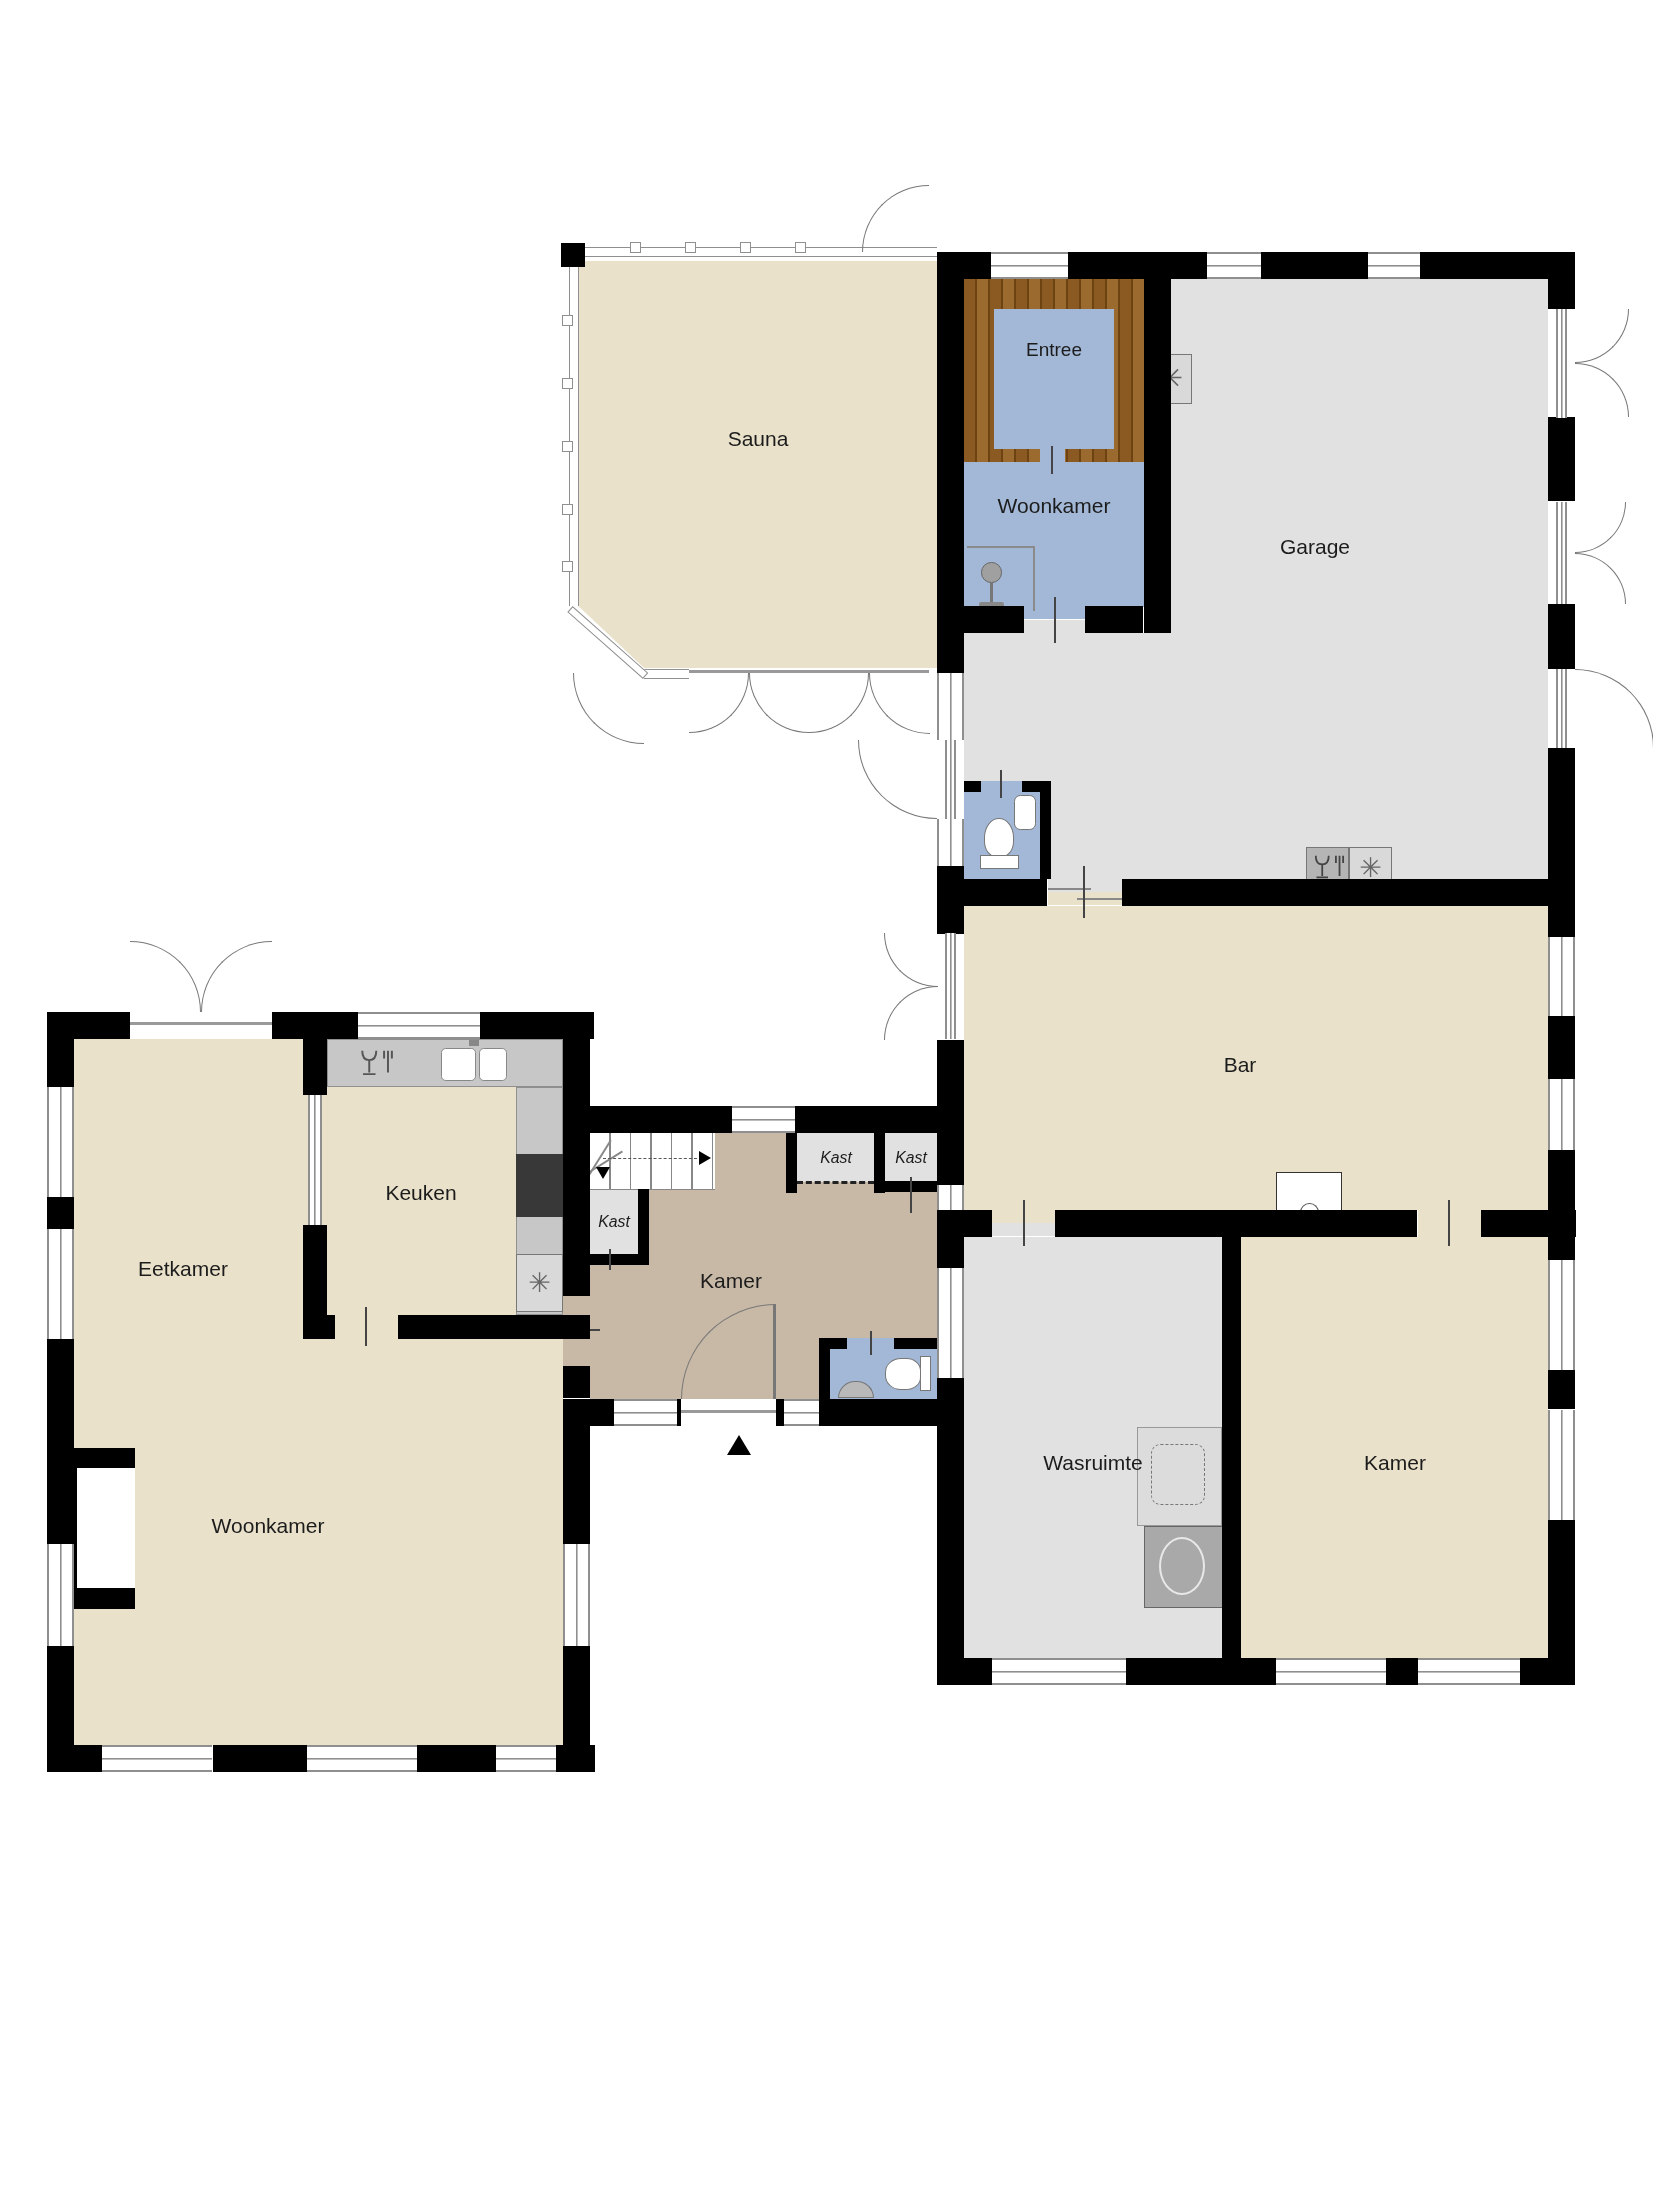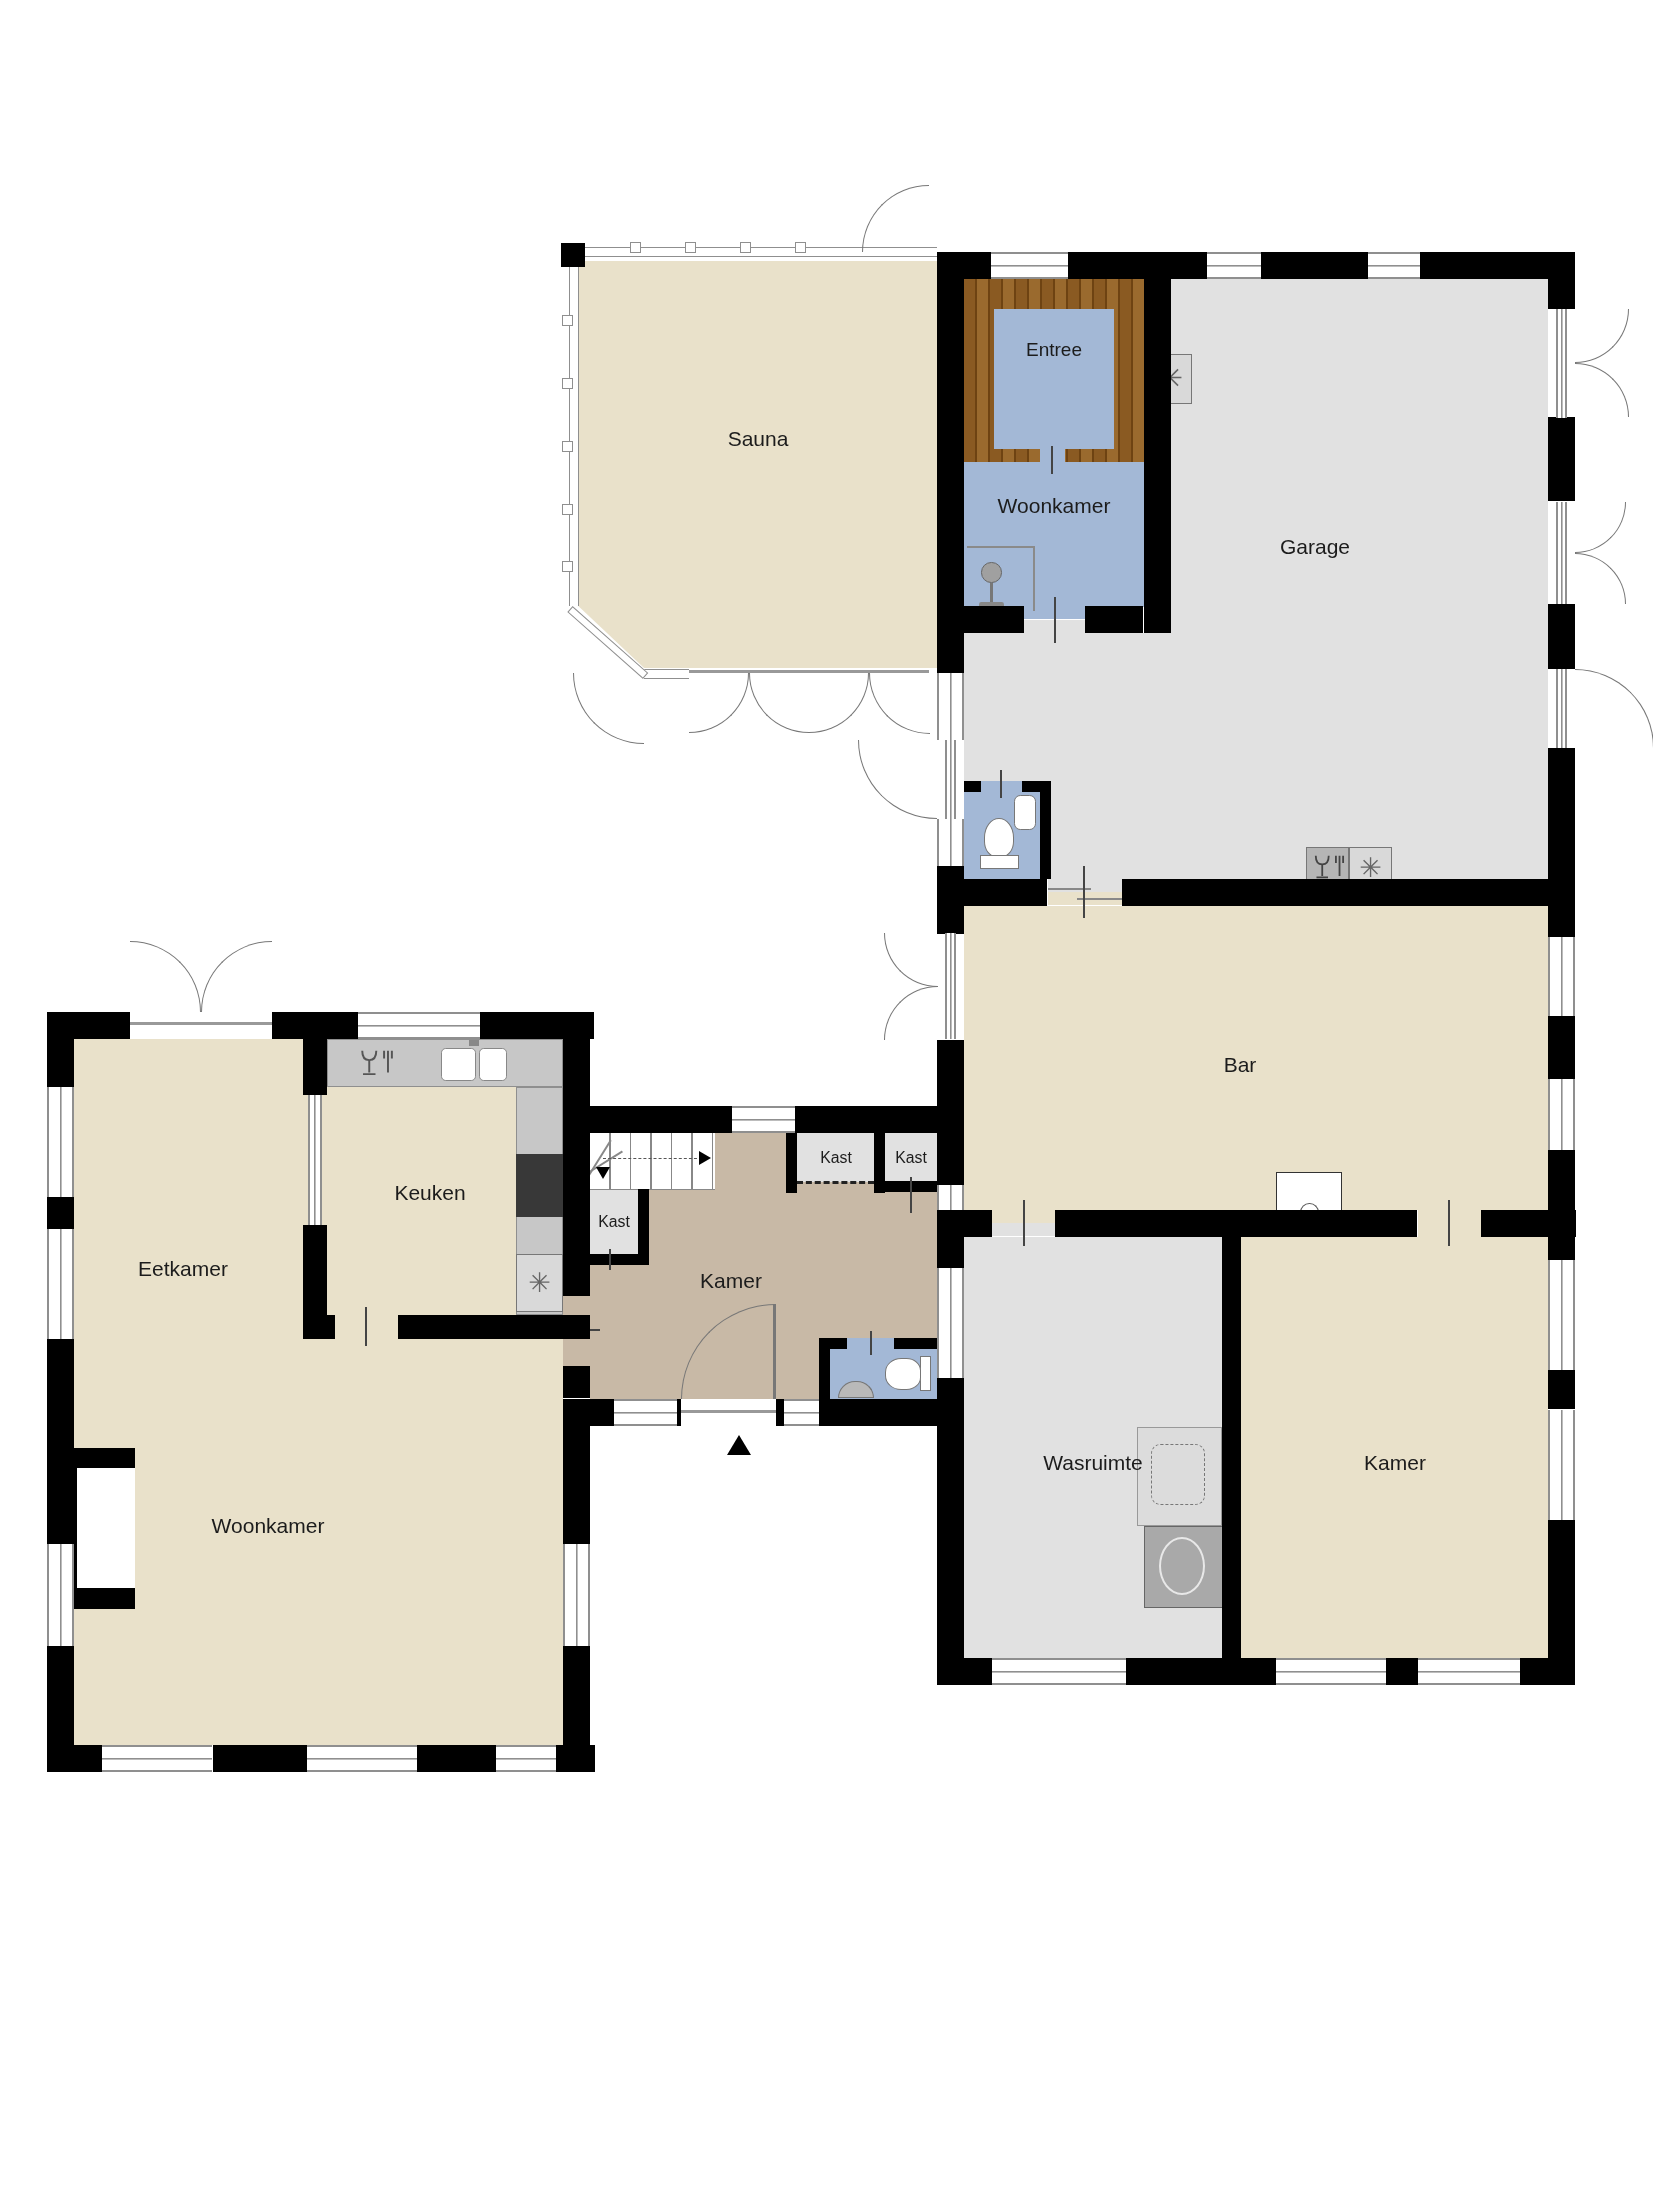--- a/index.html
+++ b/index.html
@@ -18,21 +18,21 @@
   .glass-v{width:9.5px;background:#fff;border-left:1.6px solid var(--winline);border-right:1.6px solid var(--winline);}
   .mull{width:11px;height:11px;background:#fff;border:1.6px solid var(--winline);}
   .arc{border:1.6px solid var(--arc);background:transparent;}
   .r-tl{border-radius:100% 0 0 0;border-right:none;border-bottom:none;}
   .r-tr{border-radius:0 100% 0 0;border-left:none;border-bottom:none;}
   .r-bl{border-radius:0 0 0 100%;border-right:none;border-top:none;}
   .r-br{border-radius:0 0 100% 0;border-left:none;border-top:none;}
   .tick-v{width:1.6px;background:#444;}
   .tick-h{height:1.6px;background:#444;}
   .label{transform:translate(-50%,-50%);font-size:21px;white-space:nowrap;color:var(--text);}
-  .label.small{font-size:15.8px;}
+  .label.small{font-size:15.8px;font-style:italic;}
   .counter{background:var(--counter);border:1.6px solid #8f8f8f;}
   .appl{border:1.6px solid #777;display:flex;align-items:center;justify-content:center;
         font-size:27px;color:#666;line-height:1;}
   .snow{background:#d9d9d9;}
   .dark{background:var(--stove);}
   .wood{background:repeating-linear-gradient(90deg,var(--wood1) 0 11px,var(--wood2) 11px 13.4px,#9a6a2e 13.4px 23.6px,var(--wood2) 23.6px 26px);}
   .footer{font-size:16.5px;line-height:1.55;text-align:center;color:#222;}
 </style>
 </head>
 <body>
@@ -309,21 +309,21 @@
   <div style="left:727px;top:1435px;width:0;height:0;border-left:12.6px solid transparent;border-right:12.6px solid transparent;border-bottom:20.5px solid #000;"></div>
 
   <div class="label" style="left:758px;top:439px;">Sauna</div>
   <div class="label" style="left:1054px;top:350px;font-size:19px;">Entree</div>
   <div class="label" style="left:1054px;top:506px;">Woonkamer</div>
   <div class="label" style="left:1315px;top:547px;">Garage</div>
   <div class="label" style="left:1240px;top:1065px;">Bar</div>
   <div class="label small" style="left:614px;top:1222px;">Kast</div>
   <div class="label small" style="left:836px;top:1158px;">Kast</div>
   <div class="label small" style="left:911px;top:1158px;">Kast</div>
-  <div class="label" style="left:430px;top:1193px;text-align:center;">Keuken</div>
+  <div class="label" style="left:421px;top:1193px;text-align:center;">Keuken</div>
   <div class="label" style="left:183px;top:1269px;">Eetkamer</div>
   <div class="label" style="left:731px;top:1281px;">Kamer</div>
   <div class="label" style="left:1093px;top:1463px;">Wasruimte</div>
   <div class="label" style="left:1395px;top:1463px;">Kamer</div>
   <div class="label" style="left:268px;top:1526px;">Woonkamer</div>
 
 
 </div>
 
 

